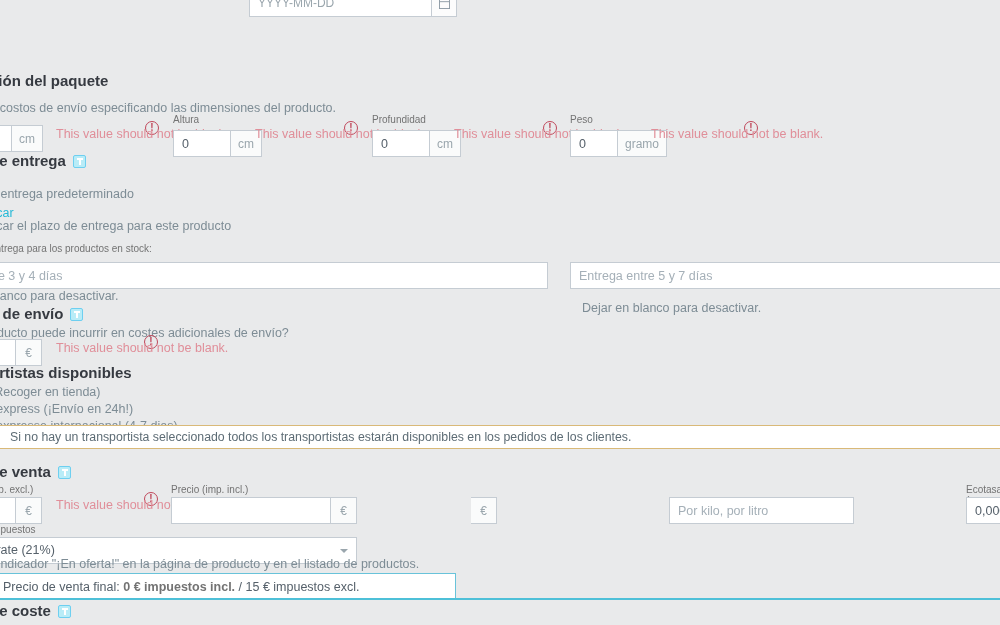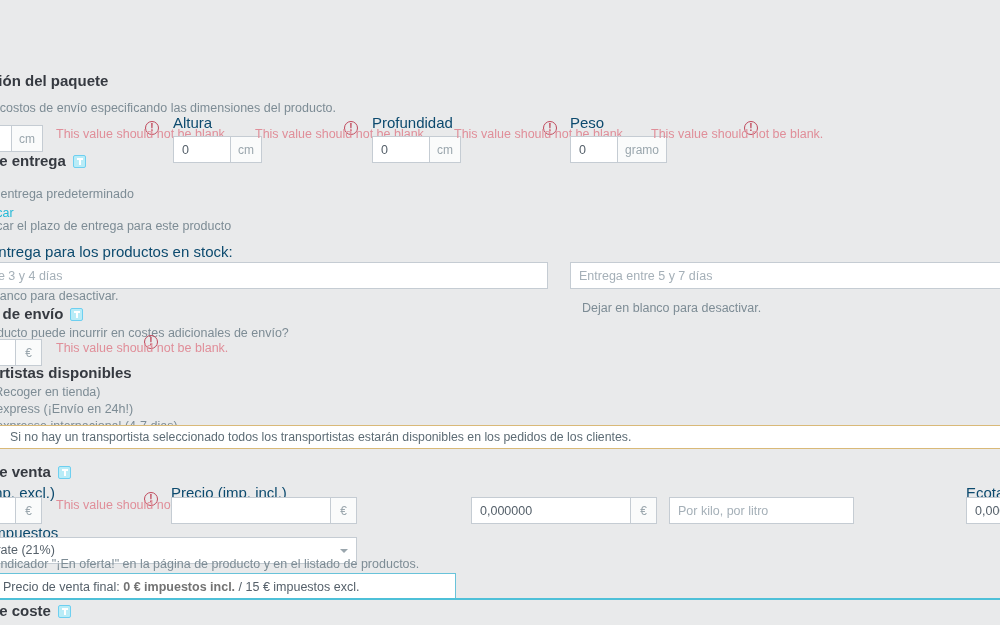--- a/index.html
+++ b/index.html
@@ -39,21 +39,21 @@
   }
   .help-icon::after {
     content: ""; position: absolute; left: 5px; top: 2px; width: 2px; height: 7px;
     background: #ffffff;
   }
   .help-icon::before {
     content: ""; position: absolute; left: 3px; top: 2px; width: 6px; height: 2px;
     background: #ffffff;
   }
   .sec-desc { font-size: 12.5px; color: #7d8c95; margin-top: 9px; }
-  .field-label { font-size: 15px; color: #0c4a6e; margin-bottom: 5px; }
+  .field-label { font-size: 10px; color: #737373; margin-bottom: 5px; }
 
   .inp-group { display: flex; height: 27px; }
   .inp {
     height: 27px; border: 1px solid #c5ccd3; background: #fff;
     font-size: 12.5px; color: #55606a; padding: 0 8px; line-height: 25px;
     font-family: "Liberation Sans", sans-serif; outline: none;
   }
   .inp::placeholder { color: #a5b0b8; }
   .addon {
     height: 27px; min-width: 26px; padding: 0 7px; border: 1px solid #c5ccd3; border-left: none;
@@ -116,20 +116,31 @@
   .scroll-track {
     position: absolute; left: 0; top: 620px; width: 1000px; height: 5px; background: #e9eaeb;
   }
   .carrier-line { font-size: 12.5px; color: #7d8c95; line-height: 17px; }
 </style>
 </head>
 <body>
 
 <div class="page">
 
+  <div class="top-strip">
+    <div class="date-wrap">
+      <input class="date-input" type="text" readonly="" placeholder="YYYY-MM-DD" style="">
+      <div class="date-btn">
+        <svg width="11" height="11" viewBox="0 0 12 12" aria-hidden="true">
+          <rect x="0.5" y="1.5" width="11" height="10" fill="none" stroke="#8b98a3"></rect>
+          <line x1="0.5" y1="4" x2="11.5" y2="4" stroke="#8b98a3"></line>
+        </svg>
+      </div>
+    </div>
+  </div>
 
   <div class="blk" style="left:-10px; top:72px;">
     <h2 class="sec-title">
         <span>sión del paquete</span>
       </h2>
   </div>
   <div class="blk" style="left:-10px; top:92px;">
     <div class="sec-desc">s costos de envío especificando las dimensiones del producto.</div>
   </div>
 
@@ -287,21 +298,20 @@
   </div>
   <div class="blk" style="left:171px; top:497px;">
     <div class="inp-group">
       <input class="inp" style="width: 160px;" value="">
       <div class="addon">€</div>
     </div>
   </div>
 
   <div class="blk" style="left:471px; top:497px;">
     <div class="inp-group">
-      <input class="inp" style="width: 160px;" value="0,000000">
       <div class="addon">€</div>
     </div>
   </div>
   <div class="blk" style="left:669px; top:497px;">
     <input class="inp" style="width: 185px;" placeholder="Por kilo, por litro">
   </div>
 
   <div class="blk" style="left:966px; top:484px;">
     <div class="field-label">Ecotasa (</div>
   </div>

